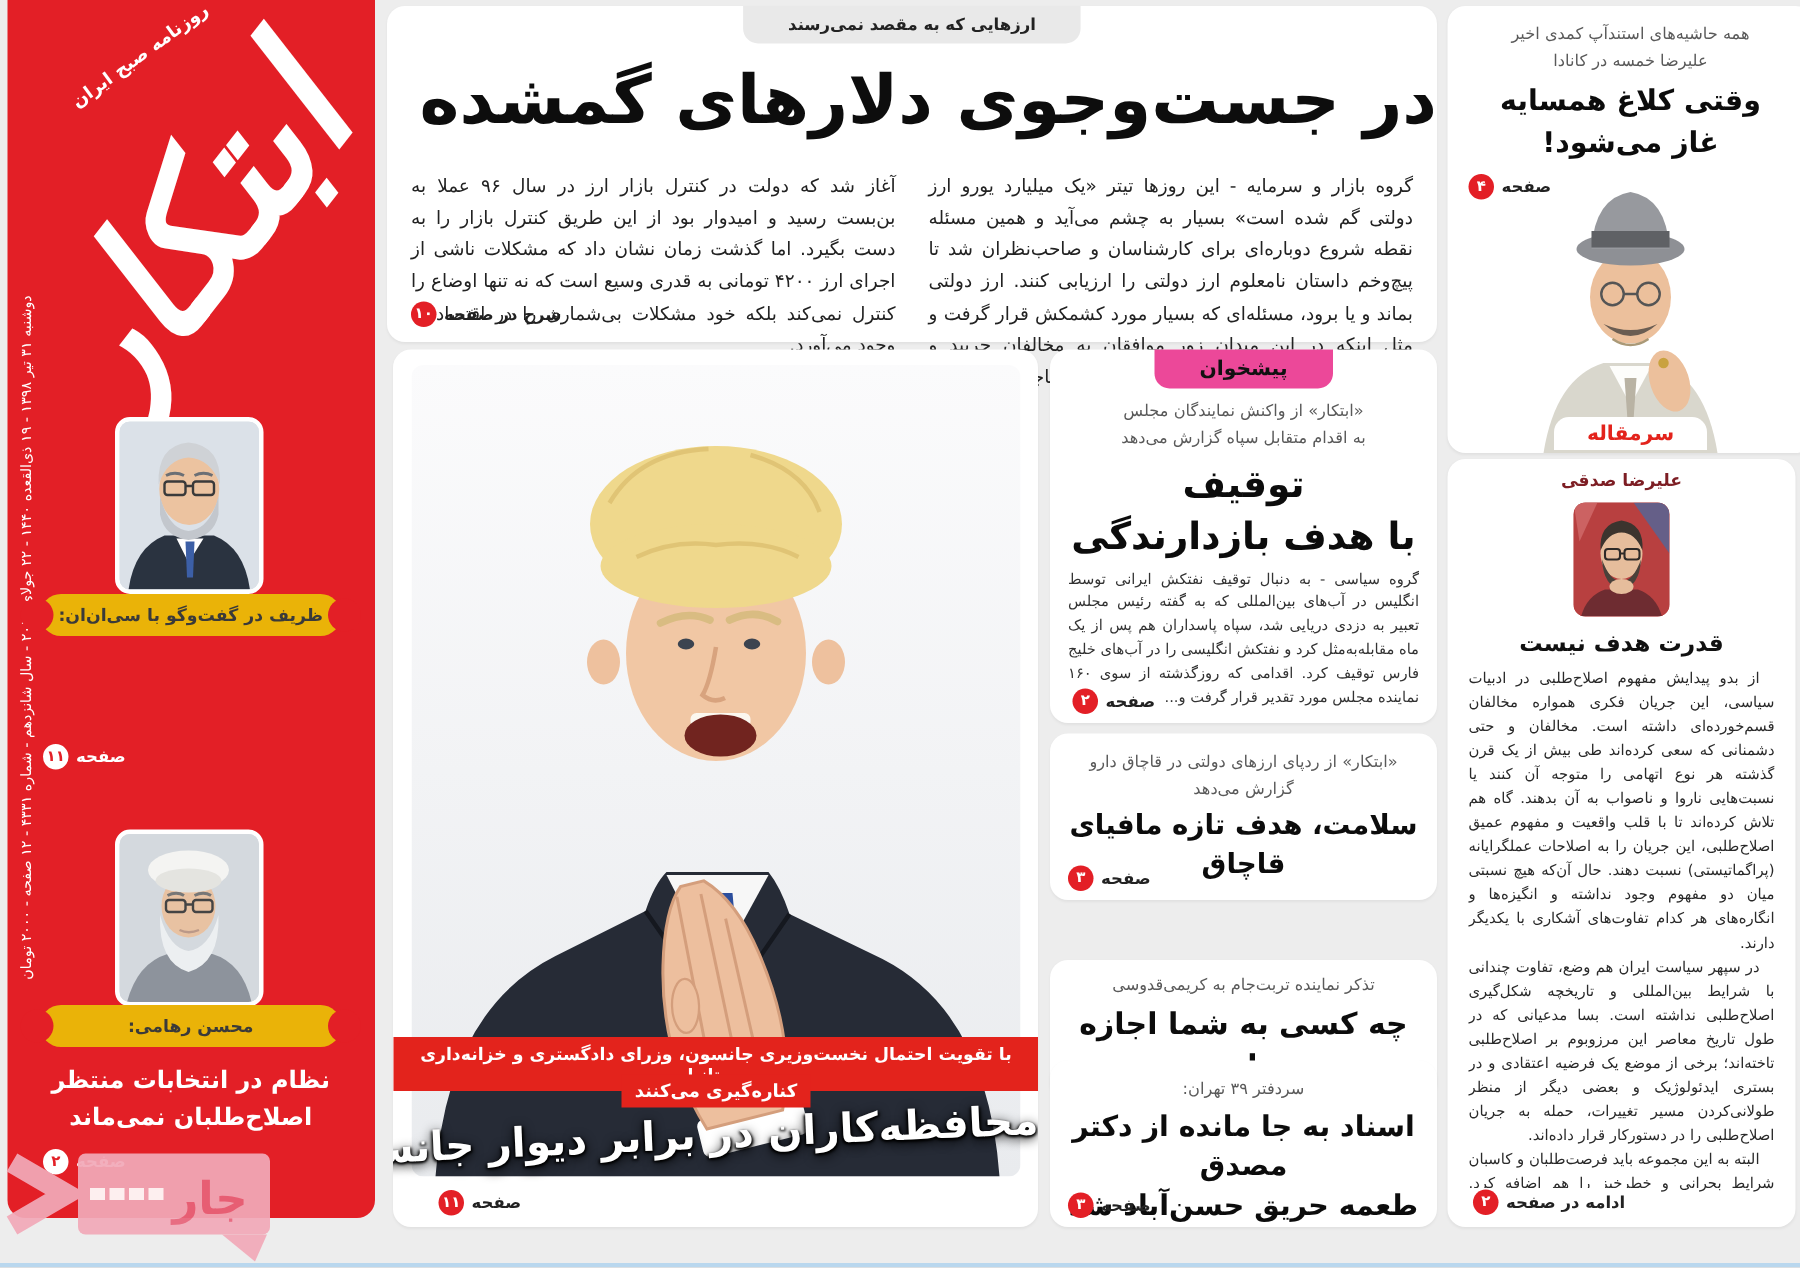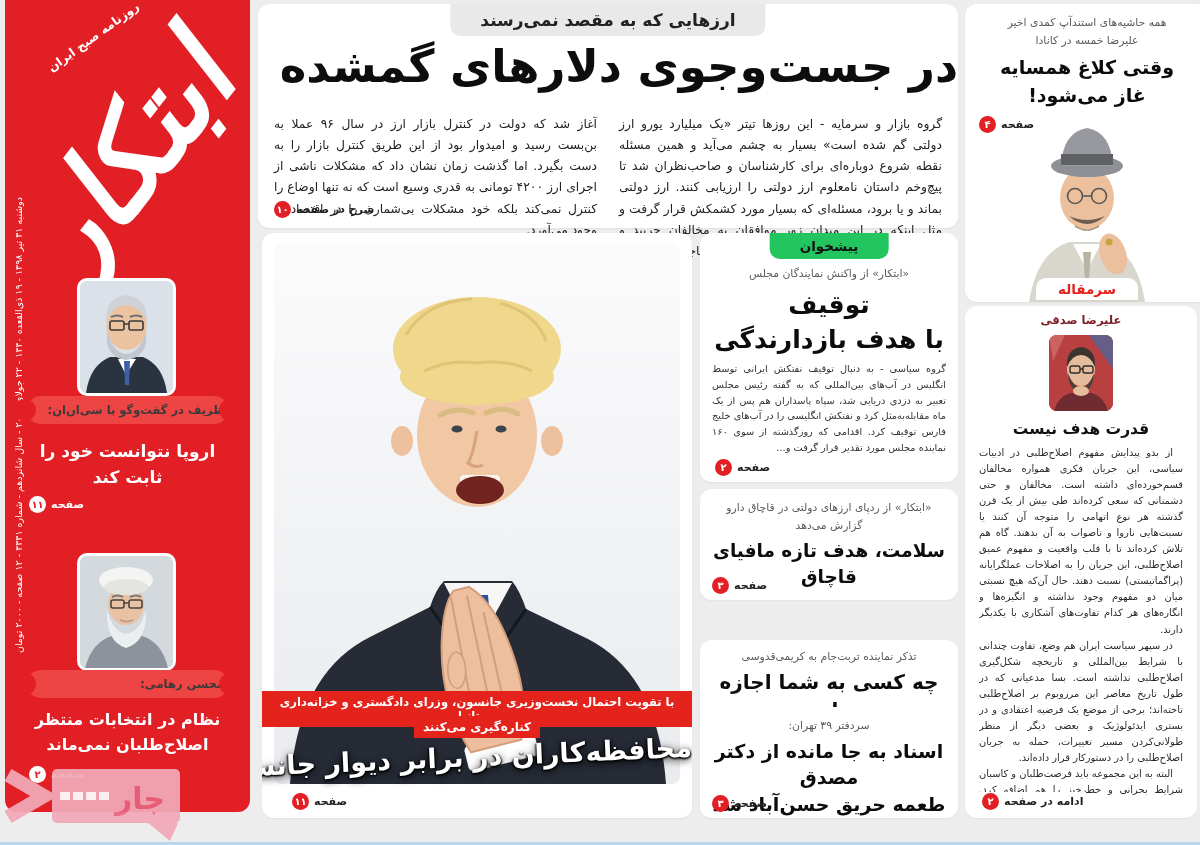--- a/index.html
+++ b/index.html
@@ -10,57 +10,57 @@
   #red-col{position:absolute;left:5px;top:0;width:245px;height:812px;background:#e31f26;
            border-radius:0 0 12px 12px;overflow:hidden;z-index:1;}
   .logo-script{position:absolute;left:-10px;top:-15px;width:265px;height:330px;overflow:hidden;}
   .logo-script span{position:absolute;left:50%;top:52%;transform:translate(-50%,-50%) rotate(-52deg);
            font-size:118px;font-weight:bold;font-style:italic;color:#fff;line-height:1;white-space:nowrap;}
   .tagline{position:absolute;left:34px;top:30px;transform:rotate(-36deg);color:#fff;font-size:12px;font-weight:bold;}
   .dateline{position:absolute;top:417px;left:-264px;width:560px;height:16px;transform:rotate(-90deg);
            text-align:center;font-size:9.5px;color:#fff;white-space:nowrap;}
   .rphoto{position:absolute;left:72px;width:93px;height:112px;border:3px solid #fff;border-radius:10px;
            overflow:hidden;background:#dbe1e8;}
-  .bubble{position:absolute;left:22px;right:22px;background:#ef4444;border-radius:16px;
+  .bubble{position:absolute;left:22px;right:22px;background:#eab308;border-radius:16px;text-align:center;
            font-size:11.5px;font-weight:bold;color:#3a3a3a;padding:7px 4px;}
   .bubble:before,.bubble:after{content:"";position:absolute;top:50%;width:22px;height:22px;border-radius:50%;
            background:#e31f26;transform:translateY(-50%);}
   .bubble:before{left:-13px;} .bubble:after{right:-13px;}
   .red-head{position:absolute;left:8px;right:8px;text-align:center;color:#fff;font-weight:bold;
            font-size:17px;line-height:1.55;}
   
   .badge{position:absolute;display:flex;align-items:center;gap:5px;font-size:11px;font-weight:bold;color:#222;}
   .badge .num{width:17px;height:17px;border-radius:50%;background:#e31f26;color:#fff;display:flex;
            align-items:center;justify-content:center;font-size:10px;}
   .badge.on-red{color:#fff;}
   .badge.on-red .num{background:#fff;color:#e31f26;}
   
   #lead-card{left:258px;top:4px;width:700px;height:224px;}
   .lead-tab{position:absolute;top:0;left:50%;transform:translateX(-50%);background:#e9e9e9;
-           padding:6px 30px;border-radius:0 0 10px 10px;font-size:17px;font-weight:bold;color:#222;white-space:nowrap;}
+           padding:6px 30px;border-radius:0 0 10px 10px;font-size:11px;font-weight:bold;color:#222;white-space:nowrap;}
   .lead-headline{position:absolute;top:36px;left:0;right:0;text-align:center;font-size:45px;
            font-weight:bold;color:#0d0d0d;white-space:nowrap;padding-left:24px;}
   .lead-body{position:absolute;top:110px;left:16px;right:16px;display:flex;gap:22px;font-size:12.3px;
            line-height:1.72;color:#222;text-align:justify;}
   .lead-body>div{flex:1;}
   
   #johnson-card{left:262px;top:233px;width:430px;height:585px;overflow:hidden;}
   #johnson-card svg.photo{position:absolute;left:12px;top:10px;}
   .j-cap{position:absolute;left:0;right:0;text-align:center;}
   .j-cap span{display:inline-block;background:#e3231c;color:#fff;font-weight:bold;padding:4px 9px;}
   .j-cap1{top:458px;font-size:11.5px;}
   .j-cap2{top:483px;font-size:12px;}
   .j-head{position:absolute;top:508px;left:0;right:0;text-align:center;color:#fff;font-size:27px;
            font-weight:bold;transform:rotate(-2.5deg);white-space:nowrap;
            text-shadow:0 2px 8px rgba(0,0,0,.95),1px 1px 2px #000,-1px 1px 2px #000;}
   
   .p-card{left:700px;width:258px;}
   #p-card1{top:233px;height:249px;} #p-card2{top:489px;height:111px;}
   #p-card3{top:640px;height:93px;} #p-card4{top:707px;height:111px;}
-  .p-tab{position:absolute;top:0;left:50%;transform:translateX(-50%);background:#22c55e;
+  .p-tab{position:absolute;top:0;left:50%;transform:translateX(-50%);background:#ec4899;
            padding:5px 30px;border-radius:0 0 10px 10px;font-size:13.5px;font-weight:bold;color:#111;white-space:nowrap;}
   .p-kicker{text-align:center;color:#5a5a5a;font-size:10.8px;line-height:1.65;}
   .p-kicker span{display:block;}
   .p-head{text-align:center;font-weight:bold;color:#0c0c0c;line-height:1.4;}
   .p-head span{display:block;}
   .p-body{margin:4px 12px 0;font-size:9.8px;line-height:1.62;text-align:justify;color:#333;}
   
   #right-cardA{left:965px;top:4px;width:244px;height:298px;overflow:hidden;}
   #right-cardB{left:965px;top:306px;width:232px;height:512px;overflow:hidden;}
   .k-kicker{margin-top:10px;text-align:center;font-size:10.8px;color:#5a5a5a;line-height:1.7;}
@@ -102,24 +102,20 @@
         <ellipse cx="46.5" cy="45" rx="20" ry="24" fill="#ecc3a0"></ellipse>
         <path d="M26 42 Q25 16 46 14 Q68 16 67 42 Q61 25 46 24 Q32 25 26 42 Z" fill="#cfd2d6"></path>
         <path d="M27 50 L27 62 Q30 77 46 79 Q63 77 66 62 L66 50 Q60 72 46 73 Q33 72 27 50 Z" fill="#c3c7cd"></path>
         <rect x="30" y="40" width="14" height="9" rx="2" fill="none" stroke="#3a3a3a" stroke-width="1.6"></rect>
         <rect x="49" y="40" width="14" height="9" rx="2" fill="none" stroke="#3a3a3a" stroke-width="1.6"></rect>
         <line x1="44" y1="43" x2="49" y2="43" stroke="#3a3a3a" stroke-width="1.6"></line>
         <path d="M31 36 Q37 33 43 36 M50 36 Q56 33 62 36" stroke="#6b6f75" stroke-width="2" fill="none"></path>
       </svg>
     </div>
     <div class="bubble" style="top:396px;">ظریف در گفت‌وگو با سی‌ان‌ان:</div>
-    <div class="red-head" style="top:438px;">
-      <span style="display:block;">اروپا نتوانست خود را</span>
-      <span style="display:block;">ثابت کند</span>
-    </div>
     <div class="badge on-red" style="left:24px;top:496px;">
       <span>صفحه</span>
       <span class="num">۱۱</span>
     </div>
 
     <div class="rphoto" style="top:553px;background:#d4d9de;">
       <svg width="93" height="112" viewBox="0 0 93 112">
         <rect width="93" height="112" fill="#d4d9de"></rect>
         <path d="M5 112 Q12 86 32 80 L62 80 Q82 86 88 112 Z" fill="#8d939c"></path>
         <ellipse cx="46" cy="48" rx="18" ry="21" fill="#e8c2a2"></ellipse>
@@ -209,20 +205,21 @@
     <div class="badge" style="left:30px;bottom:8px;">
       <span>صفحه</span>
       <span class="num">۱۱</span>
     </div>
   </div>
 
   <div id="p-card1" class="card p-card">
     <div class="p-tab">پیشخوان</div>
     <div class="p-kicker" style="margin-top:32px;">
       <span>«ابتکار» از واکنش نمایندگان مجلس</span>
+      <span>به اقدام متقابل سپاه گزارش می‌دهد</span>
     </div>
     <div class="p-head" style="font-size:25px;margin-top:4px;">
       <span>توقیف</span>
       <span>با هدف بازدارندگی</span>
     </div>
     <div class="p-body">گروه سیاسی - به دنبال توقیف نفتکش ایرانی توسط انگلیس در آب‌های بین‌المللی که به گفته رئیس مجلس تعبیر به دزدی دریایی شد، سپاه پاسداران هم پس از یک ماه مقابله‌به‌مثل کرد و نفتکش انگلیسی را در آب‌های خلیج فارس توقیف کرد. اقدامی که روزگذشته از سوی ۱۶۰ نماینده مجلس مورد تقدیر قرار گرفت و...</div>
     <div class="badge" style="left:12px;bottom:5px;background:#fff;padding:1px 3px;">
       <span>صفحه</span>
       <span class="num">۲</span>
     </div>

